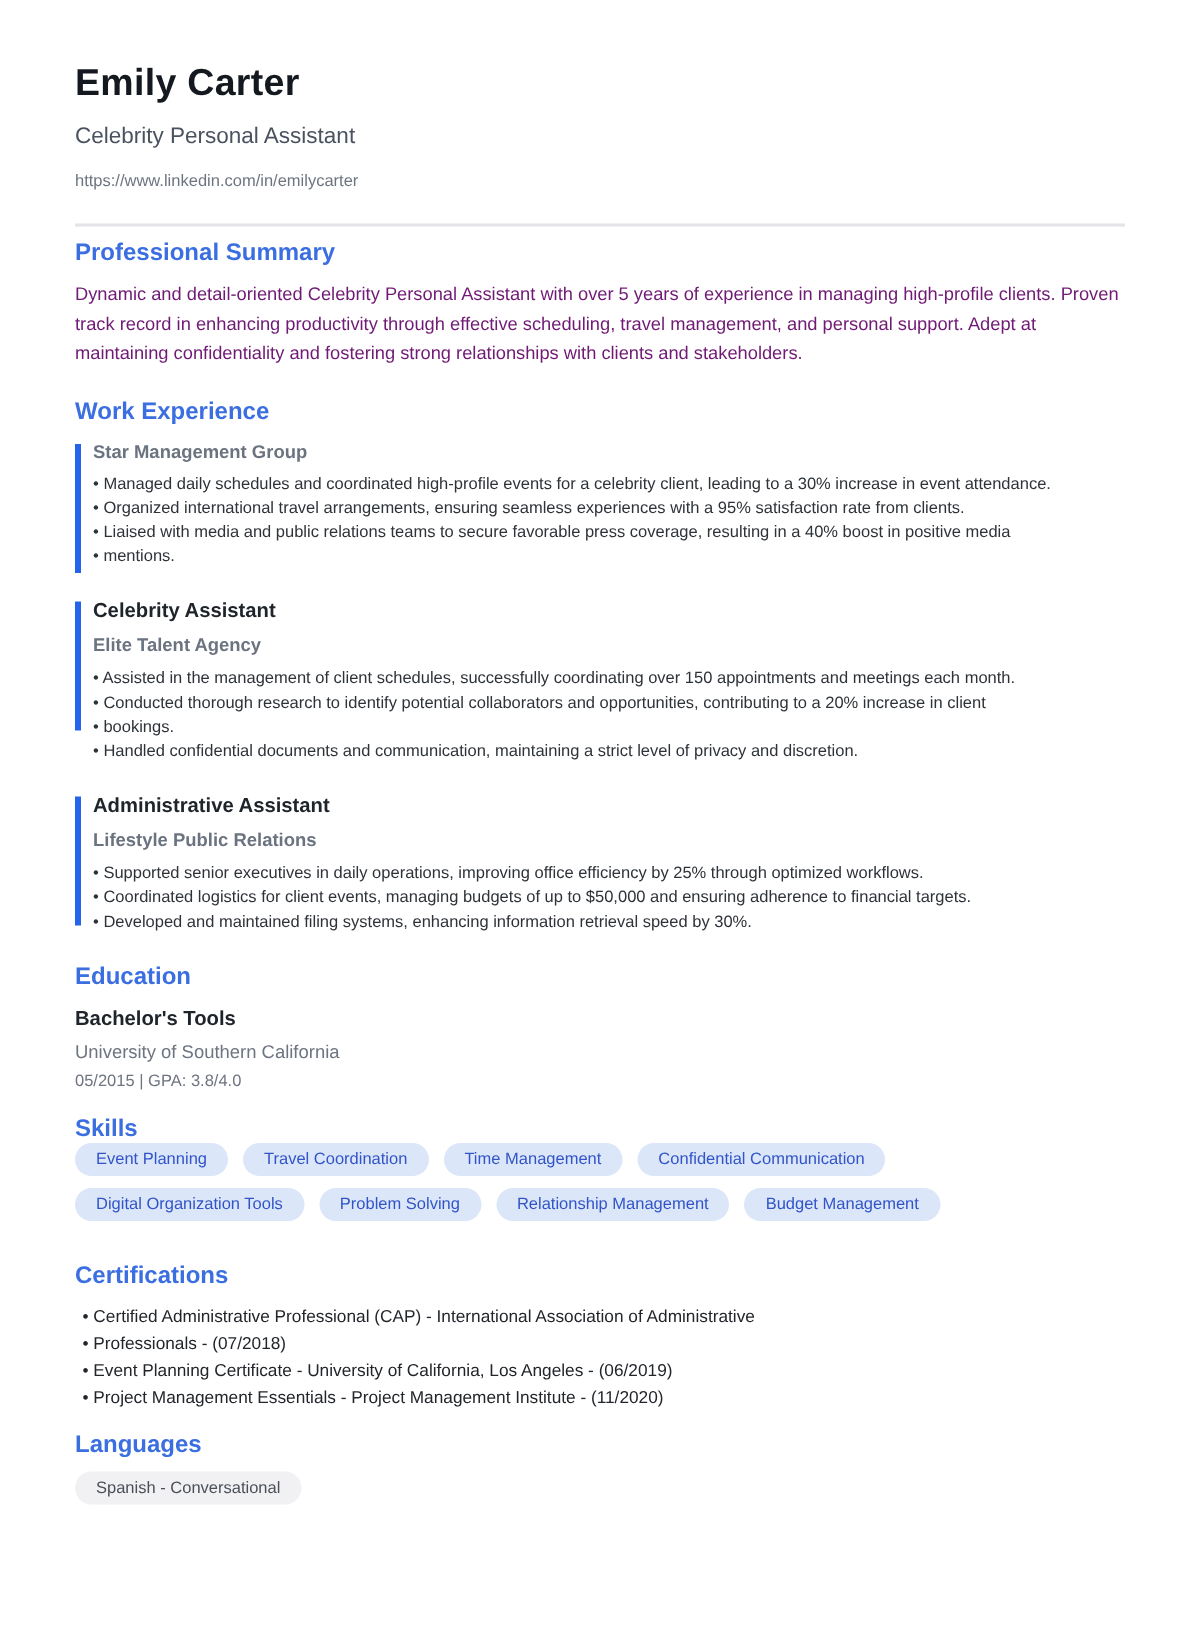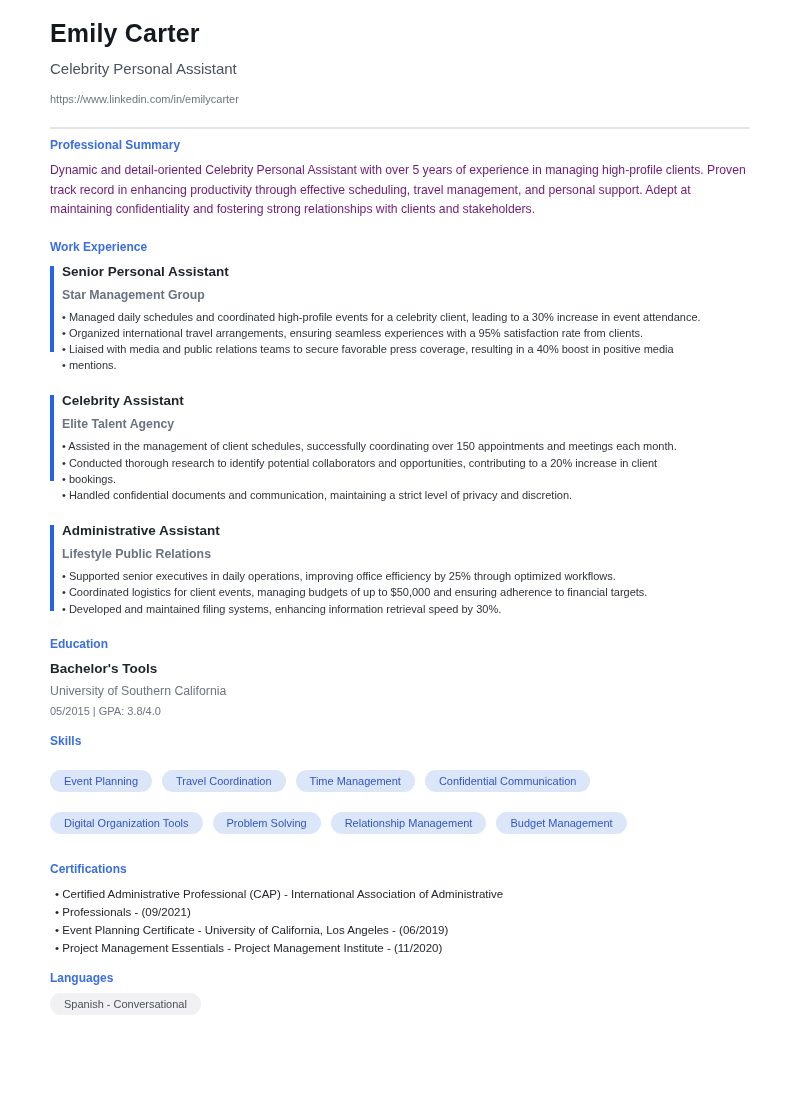--- a/index.html
+++ b/index.html
@@ -10,31 +10,31 @@
     --lang-bg:#f1f1f4;
     --lang-text:#4b4f57;
   }
   *{ box-sizing:border-box; }
   html,body{ margin:0; padding:0; }
   body{
     width:800px; height:1100px; background:#ffffff;
     font-family:"Liberation Sans", sans-serif;
     color:#23272e;
   }
-  .page{ padding:19px 50px 0 50px; width:800px; }
+  .page{ padding:41px 50px 0 50px; width:800px; }
 
   
   .name{ font-size:25px; font-weight:bold; color:#14181f; margin:0; letter-spacing:.2px; }
   .subtitle{ font-size:15px; color:#4a5260; margin-top:12px; }
   .contact{ margin-top:13px; font-size:11px; color:#6e7580; line-height:18px; }
   .contact .sep{ margin:0 7px; color:#8a8f99; }
   .rule{ border:none; border-top:2px solid #e4e4e9; margin:19px 0 0 0; }
 
   
-  .section-heading{ font-size:12px; font-weight:bold; color:var(--accent); margin:0; }
+  .section-heading{ font-size:16px; font-weight:bold; color:var(--accent); margin:0; }
   .sec-summary{ margin-top:9px; }
   .sec-work{ margin-top:20px; }
   .sec-education{ margin-top:20px; }
   .sec-skills{ margin-top:17px; }
   .sec-certs{ margin-top:28px; }
   .sec-langs{ margin-top:14px; }
 
   .summary-text{ margin-top:9px; font-size:12.2px; line-height:19.5px; color:#701a75; max-width:698px; }
 
   
@@ -47,21 +47,21 @@
   .job-bullets{ margin-top:7px; }
   .bullet{ font-size:11px; line-height:16.2px; color:#2e3339; }
   .bullet::before{ content:"• "; }
 
   
   .edu-degree{ margin-top:10px; font-size:13.5px; font-weight:bold; color:#1f242b; }
   .edu-school{ margin-top:8px; font-size:12.3px; color:#6e7580; }
   .edu-details{ margin-top:7px; font-size:11px; color:#6e7580; }
 
   
-  .pill-wrap{ margin-top:22px; display:flex; flex-wrap:wrap; gap:20px 10px; max-width:700px; }
+  .pill-wrap{ margin-top:0; display:flex; flex-wrap:wrap; gap:8px 10px; max-width:700px; }
   .skill-pill{
     background:var(--skill-bg); color:var(--skill-text);
     font-size:11px; line-height:12px; padding:5px 14px; border-radius:12px;
     white-space:nowrap;
   }
 
   
   .cert-list{ margin-top:9px; }
   .cert-line{ font-size:11.5px; line-height:18px; color:#22262b; padding-left:5px; }
   .cert-line::before{ content:"• "; }
@@ -92,21 +92,20 @@
     <h2 class="section-heading">Professional Summary</h2>
     <div class="summary-text">Dynamic and detail-oriented Celebrity Personal Assistant with over 5 years of experience in managing high-profile clients. Proven track record in enhancing productivity through effective scheduling, travel management, and personal support. Adept at maintaining confidentiality and fostering strong relationships with clients and stakeholders.</div>
   </section>
 
   <section class="sec-work">
     <h2 class="section-heading">Work Experience</h2>
     <div class="jobs">
 
     <div class="job">
           <span class="job-bar"></span>
-          <h3 class="job-title">Senior Personal Assistant</h3>
           <div class="job-company">Star Management Group</div>
           <div class="job-bullets">
 
           <div class="bullet">Managed daily schedules and coordinated high-profile events for a celebrity client, leading to a 30% increase in event attendance.</div>
             <div class="bullet">Organized international travel arrangements, ensuring seamless experiences with a 95% satisfaction rate from clients.</div>
             <div class="bullet">Liaised with media and public relations teams to secure favorable press coverage, resulting in a 40% boost in positive media</div>
             <div class="bullet">mentions.</div>
           </div>
         </div>
         <div class="job">
@@ -155,21 +154,21 @@
         <span class="skill-pill">Relationship Management</span>
         <span class="skill-pill">Budget Management</span>
       </div>
   </section>
 
   <section class="sec-certs">
     <h2 class="section-heading">Certifications</h2>
     <div class="cert-list">
 
     <div class="cert-line">Certified Administrative Professional (CAP) - International Association of Administrative</div>
-        <div class="cert-line">Professionals - (09/2021)</div>
+        <div class="cert-line">Professionals - (07/2018)</div>
         <div class="cert-line">Event Planning Certificate - University of California, Los Angeles - (06/2019)</div>
         <div class="cert-line">Project Management Essentials - Project Management Institute - (11/2020)</div>
       </div>
   </section>
 
   <section class="sec-langs">
     <h2 class="section-heading">Languages</h2>
     <div class="lang-wrap">
 
     <span class="lang-pill">Spanish - Conversational</span>

